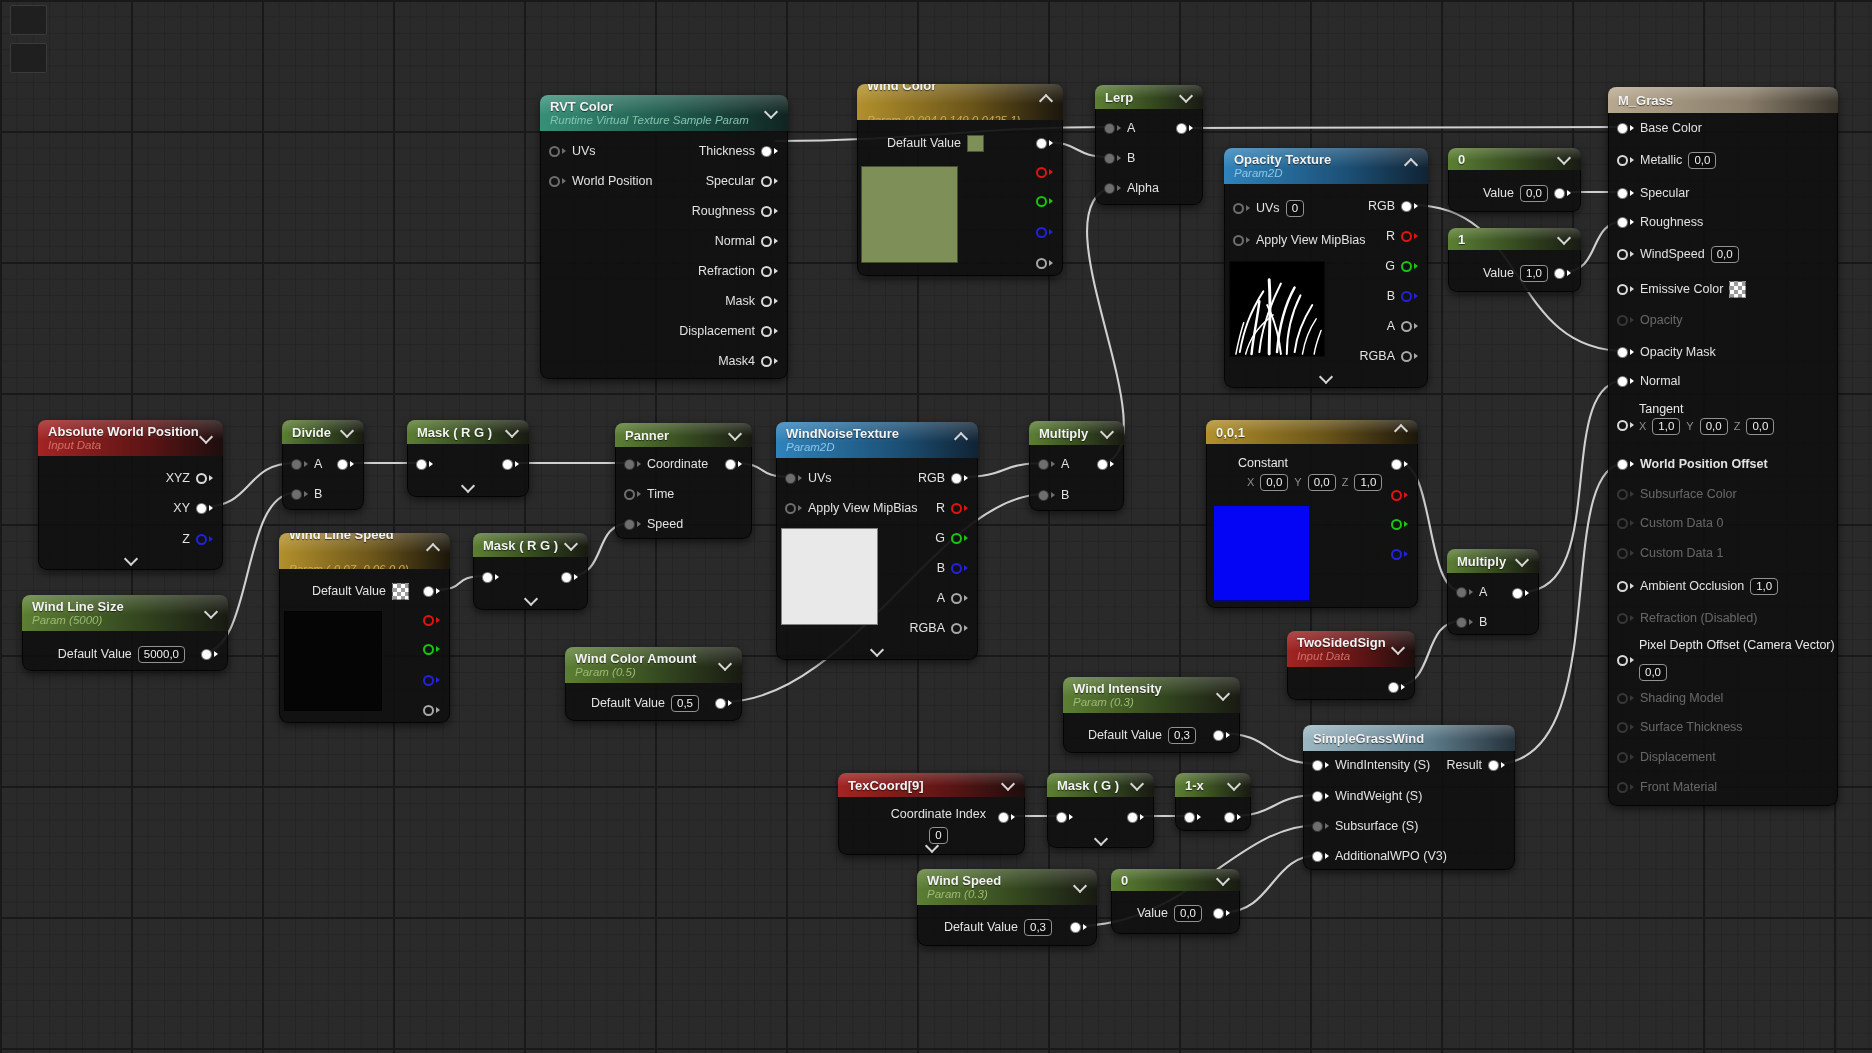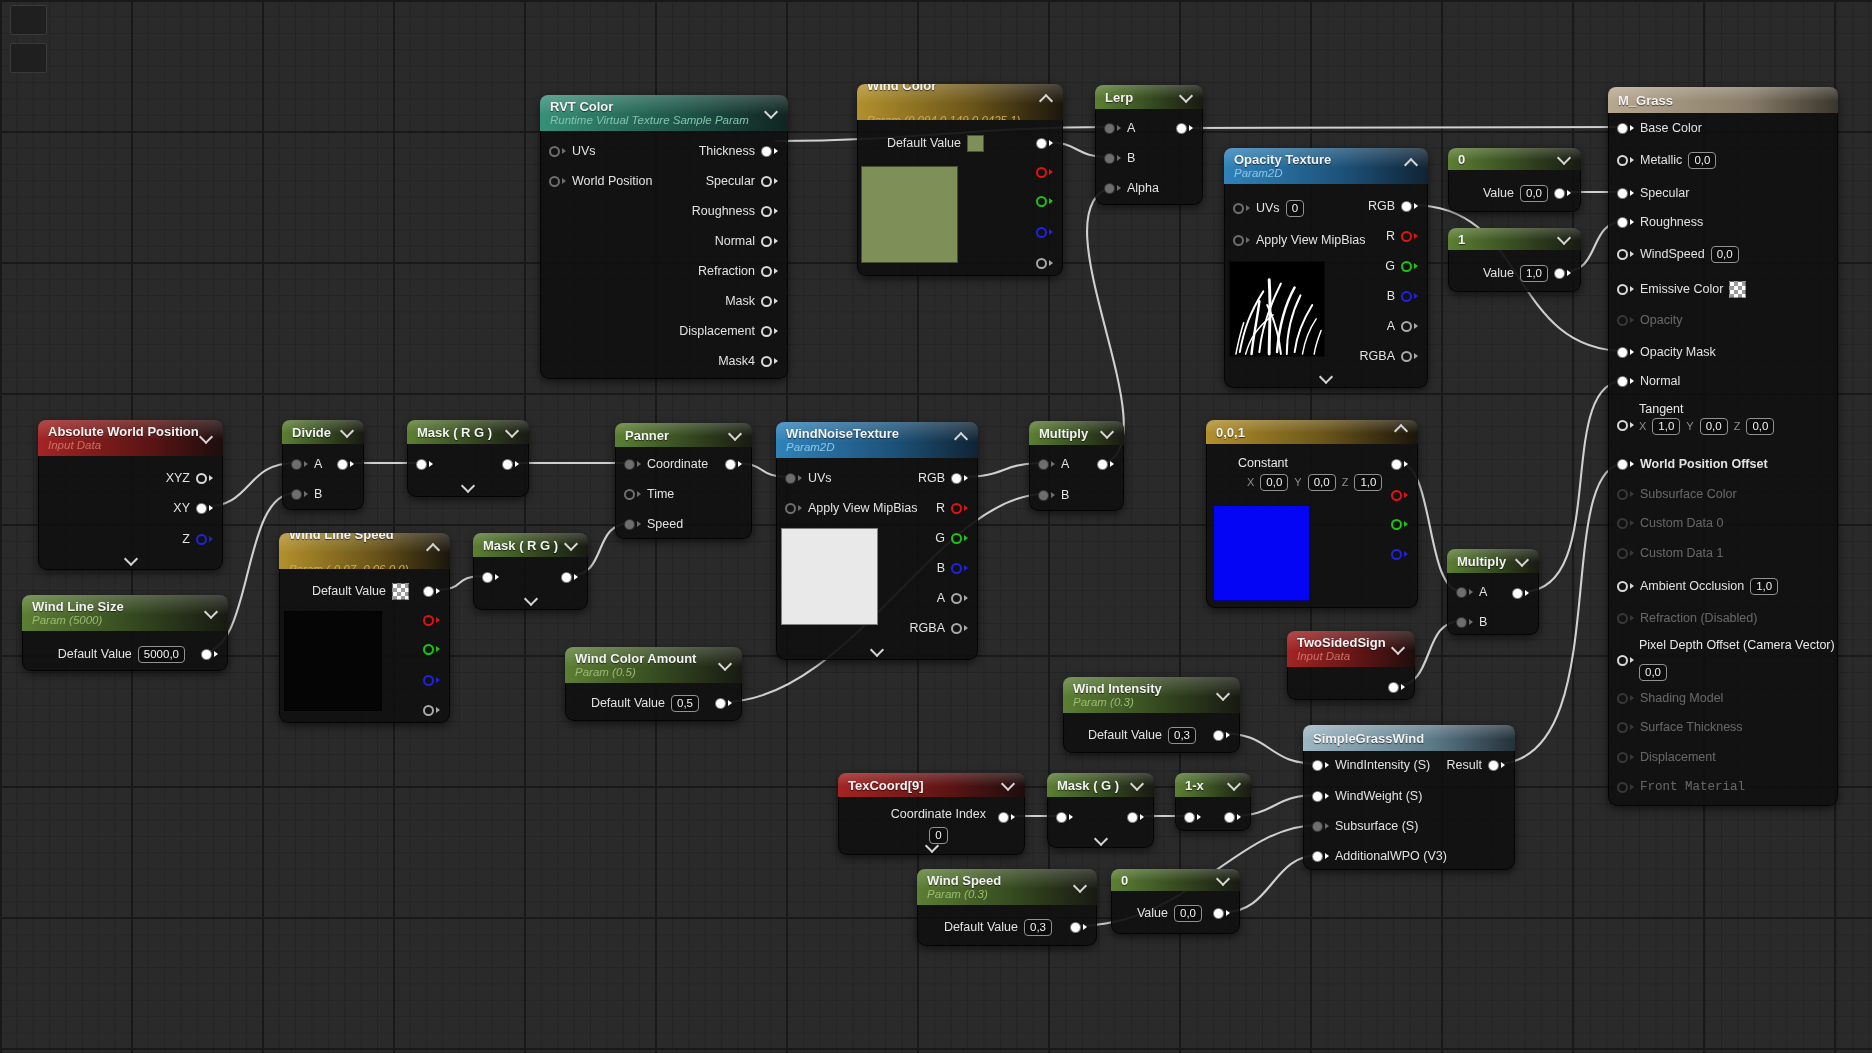--- a/index.html
+++ b/index.html
@@ -412,21 +412,21 @@
       <div class="row in dim" style="top: 629px;">
         <span class="pc" style="border: 2.2px solid rgb(110, 110, 110); background: rgb(18, 18, 18);"></span>
         <span class="pt" style="border-left-color: rgb(110, 110, 110);"></span>
         <span class="lbl">Surface Thickness</span>
       </div>
       <div class="row in dim" style="top: 659px;">
         <span class="pc" style="border: 2.2px solid rgb(110, 110, 110); background: rgb(18, 18, 18);"></span>
         <span class="pt" style="border-left-color: rgb(110, 110, 110);"></span>
         <span class="lbl">Displacement</span>
       </div>
-      <div class="row in dim" style="top: 689px; font-family: Liberation Mono, monospace;">
+      <div class="row in dim" style="top: 689px;">
         <span class="pc" style="border: 2.2px solid rgb(110, 110, 110); background: rgb(18, 18, 18);"></span>
         <span class="pt" style="border-left-color: rgb(110, 110, 110);"></span>
         <span class="lbl">Front Material</span>
       </div>
     </div>
     <div class="node" style="left: 38px; top: 420px; width: 185px; height: 150px;">
       <div class="hdr h-red" style="height: 36px;">
         <div class="t">Absolute World Position</div>
         <div class="st st-red">Input Data</div>
         <span class="cv hdr-cv down"></span>

